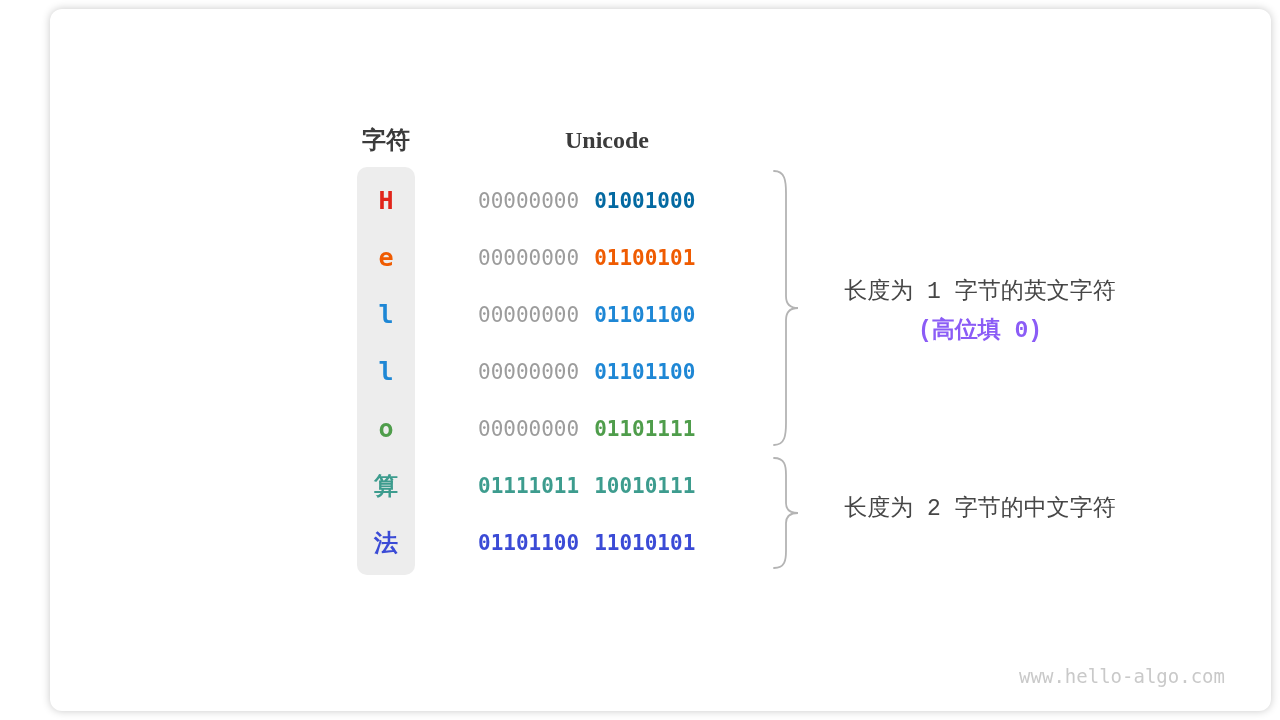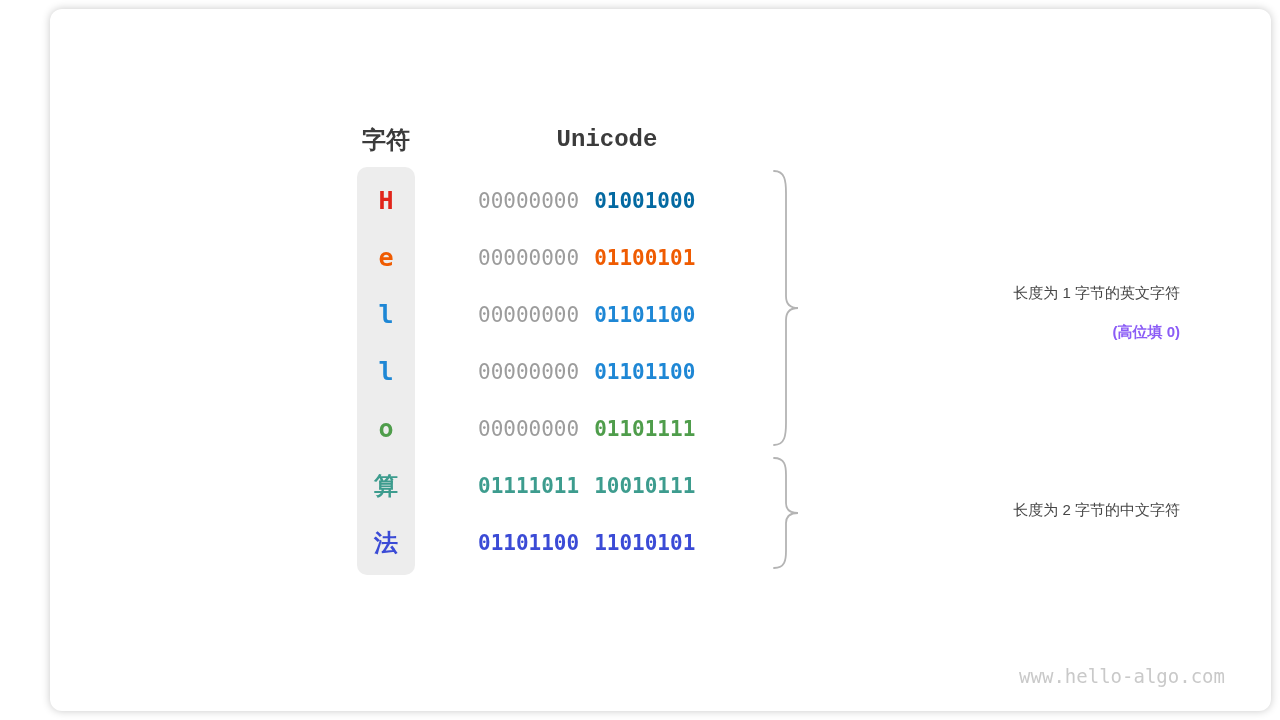--- a/index.html
+++ b/index.html
@@ -12,21 +12,21 @@
     position:absolute;left:9px;top:9px;right:9px;bottom:9px;
     background:#ffffff;border-radius:12px;
     box-shadow:0 0 9px rgba(0,0,0,0.22);
     margin-left:41px;
   }
   
   .hdr{position:absolute;top:116px;height:30px;line-height:30px;
        font-weight:700;font-size:24px;color:#3b3b3b;}
   .hdr-char{left:299px;width:74px;text-align:center;}
   .hdr-uni{left:428px;width:258px;text-align:center;
-           font-family:Liberation Mono, monospace;}
+           font-family:Liberation Serif, serif;}
   
   .colbg{position:absolute;left:307px;top:158px;width:58px;height:408px;
          background:#ededed;border-radius:10px;}
   
   .row{position:absolute;left:0;width:100%;height:57px;}
   .row-0{top:163px}.row-1{top:220px}.row-2{top:277px}.row-3{top:334px}
   .row-4{top:391px}.row-5{top:448px}.row-6{top:505px}
   .char{position:absolute;left:299px;width:74px;top:0;height:57px;
         display:flex;align-items:center;justify-content:center;
         font-family:"DejaVu Sans Mono","Liberation Mono",monospace;
@@ -35,22 +35,22 @@
   .bin{position:absolute;left:428px;top:0;height:57px;
        display:flex;align-items:center;white-space:pre;
        font-family:"DejaVu Sans Mono","Liberation Mono",monospace;
        font-size:21px;}
   .byte{font-weight:700;}
   .byte.muted{font-weight:400;}
   .gap{margin-left:15px;}
   
   .brace{position:absolute;left:722px;}
   
-  .ann{position:absolute;left:730px;width:400px;text-align:right;
-       font-size:15px;line-height:39px;color:#464646;}
+  .ann{position:absolute;left:730px;width:400px;text-align:center;
+       font-size:23px;line-height:39px;color:#464646;font-family:Liberation Mono, monospace;}
   .ann-1{top:264px;}
   .ann-2{top:481px;}
   .ann .muted-line{color:#8b5cf6;font-weight:700;}
   
   .wm{position:absolute;right:46px;bottom:24px;
       font-family:"DejaVu Sans Mono","Liberation Mono",monospace;
       font-size:19px;color:#c9c9c9;}
 </style>
 </head>
 <body>

